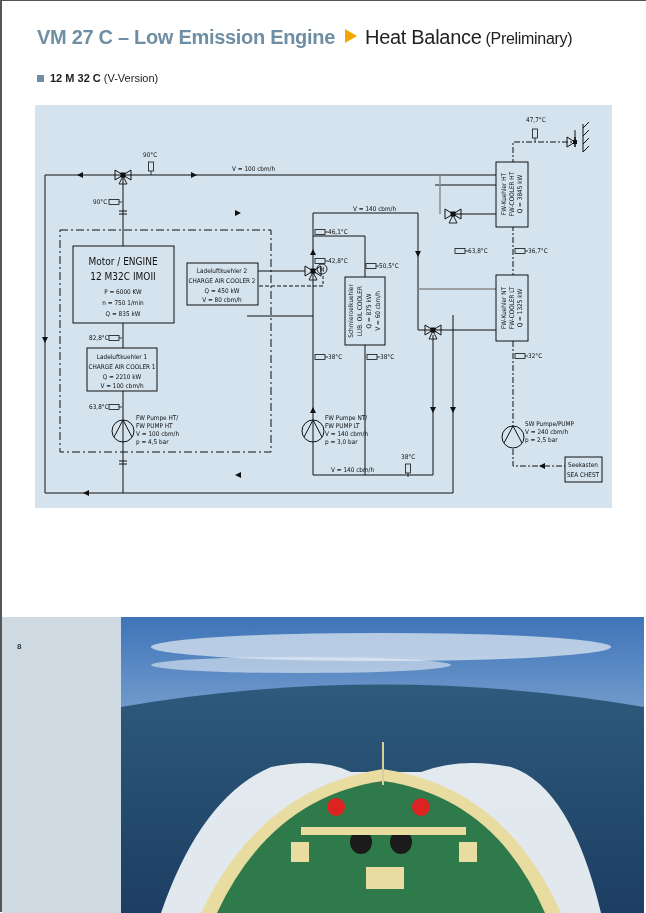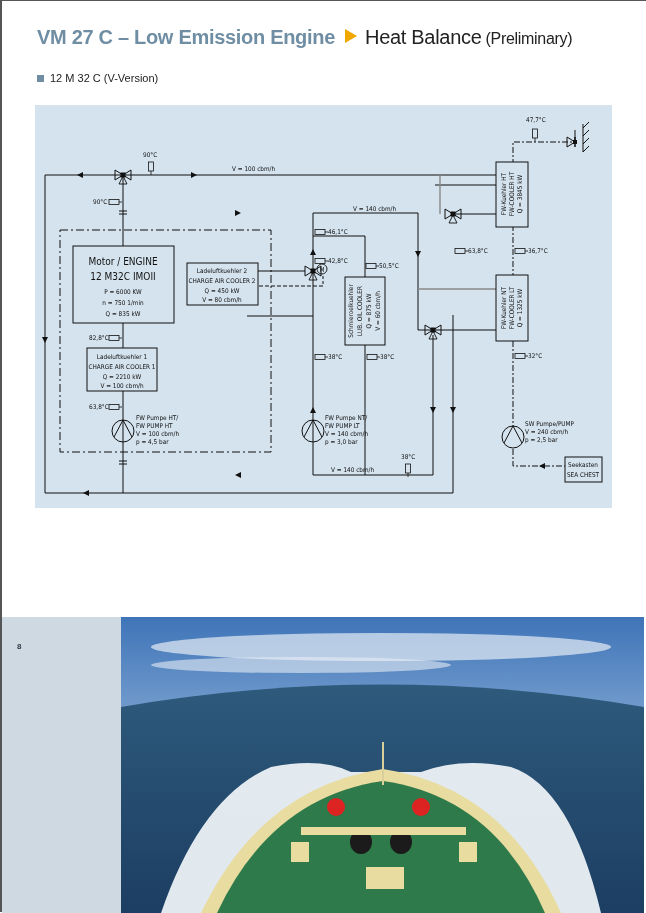--- a/index.html
+++ b/index.html
@@ -5,21 +5,21 @@
   html,body{margin:0;padding:0;}
   body{width:646px;height:913px;position:relative;background:#fff;overflow:hidden;font-family:"Liberation Sans",sans-serif;}
   .frame{position:absolute;left:0;top:0;width:644px;height:911px;border-left:2px solid #555;border-top:1px solid #555;border-right:2px solid #555;}
   .title{position:absolute;left:37px;top:26px;font-size:20px;white-space:nowrap;letter-spacing:-0.3px;font-family:"Liberation Sans Narrow","Liberation Sans",sans-serif;}
   .title .t1{color:#6f8ea3;font-weight:bold;}
   .title .arrow{display:inline-block;width:0;height:0;border-left:12px solid #f0a800;border-top:7px solid transparent;border-bottom:7px solid transparent;margin:0 8px 0 10px;vertical-align:1px;}
   .title .t2{color:#222;}
   .title .t3{color:#222;font-size:16px;margin-left:4px;}
   .sub{position:absolute;left:37px;top:72px;font-size:11px;color:#222;white-space:nowrap;}
   .sub .sq{display:inline-block;width:7px;height:7px;background:#6f8ea3;margin-right:6px;vertical-align:0px;}
-  .sub b{font-weight:normal;}
+  .sub b{font-weight:bold;}
   .diagram{position:absolute;left:35px;top:105px;width:577px;height:403px;background:#d4e3ee;}
   .diagram svg{position:absolute;left:0;top:0;}
   .lbl{font-family:"DejaVu Sans Condensed","DejaVu Sans",sans-serif;font-size:6.4px;fill:#111;}
   .lblb{font-family:"DejaVu Sans Condensed","DejaVu Sans",sans-serif;font-size:10px;fill:#111;}
   .bottom-left{position:absolute;left:2px;top:617px;width:119px;height:296px;background:#cfd9e1;}
   .pagenum{position:absolute;left:17px;top:642px;font-size:8px;font-weight:bold;color:#2a3a48;}
   .photo{position:absolute;left:121px;top:617px;width:523px;height:296px;overflow:hidden;}
 </style>
 </head>
 <body>

